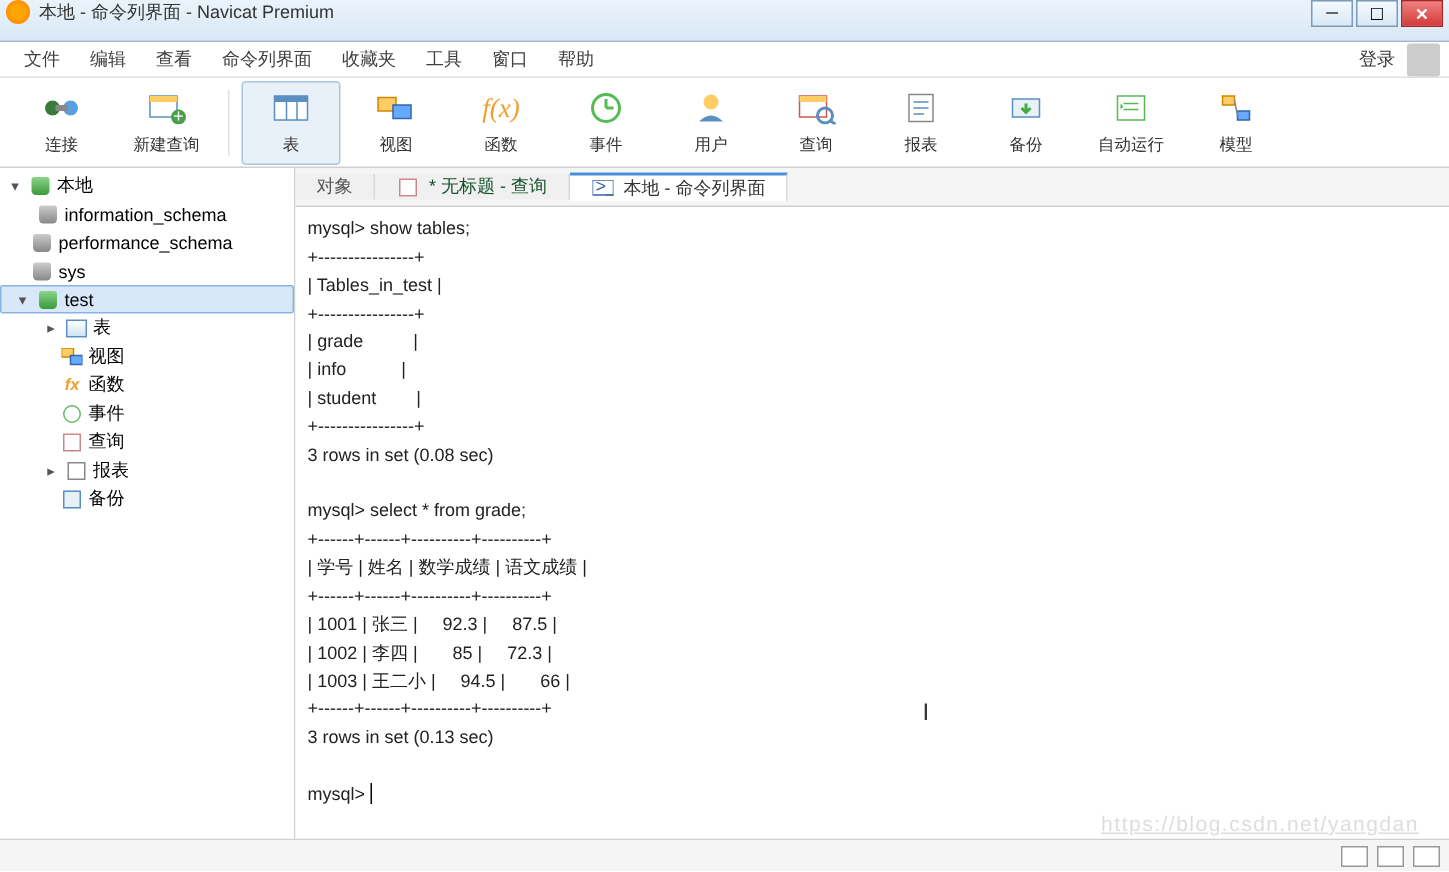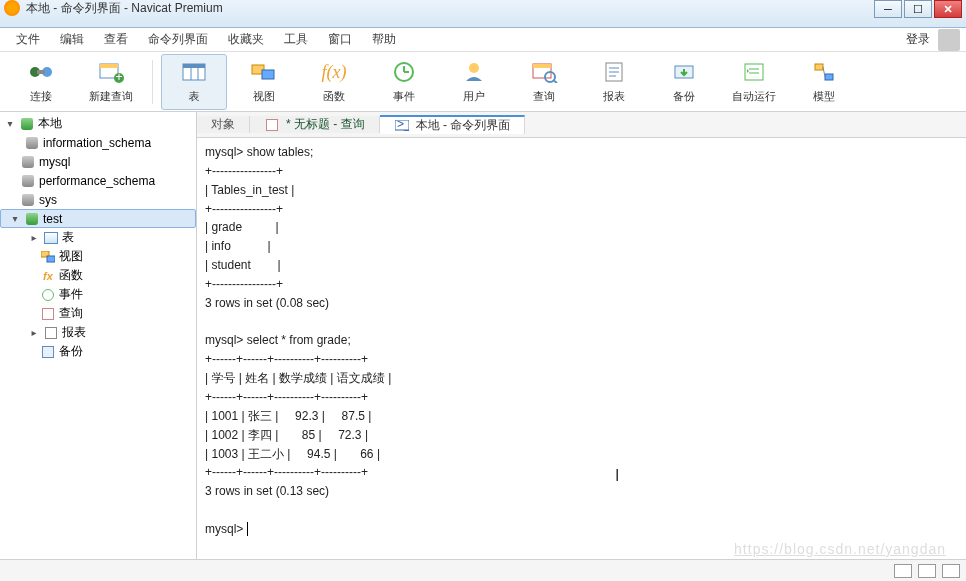--- a/index.html
+++ b/index.html
@@ -209,26 +209,20 @@
         <span class="ic">
           <span class="db-cyl"></span>
         </span>
         <span>本地</span>
       </div>
     <div class="tree-row" style="padding-left:24px">
         <span class="ic">
           <span class="db-gray"></span>
         </span>
         <span>information_schema</span>
-      </div>
-    <div class="tree-row" style="padding-left:20px">
-        <span class="ic">
-          <span class="db-gray"></span>
-        </span>
-        <span>mysql</span>
       </div>
     <div class="tree-row" style="padding-left:20px">
         <span class="ic">
           <span class="db-gray"></span>
         </span>
         <span>performance_schema</span>
       </div>
     <div class="tree-row" style="padding-left:20px">
         <span class="ic">
           <span class="db-gray"></span>

